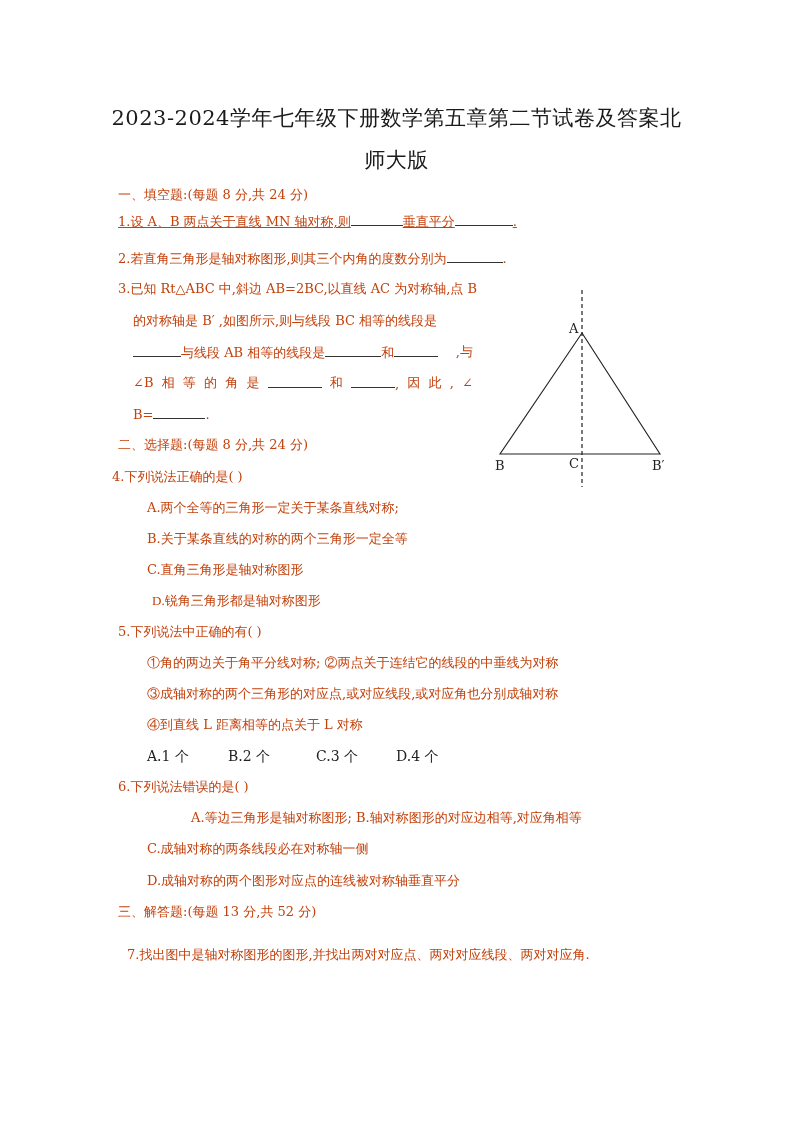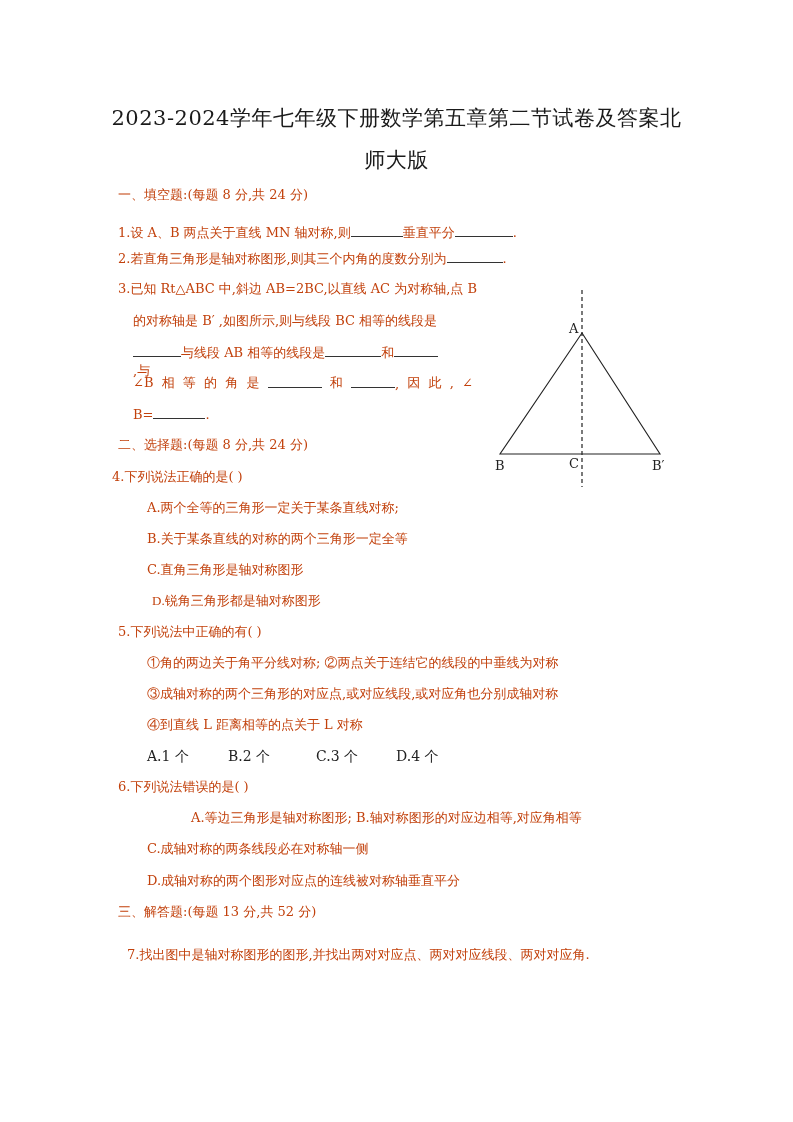--- a/index.html
+++ b/index.html
@@ -14,32 +14,32 @@
   svg text { font-family: "DejaVu Serif", "Liberation Serif", serif; font-size: 13px; fill: #222; }
 </style>
 </head>
 <body>
 
 <div class="title" style="top:104px;">2023-2024学年七年级下册数学第五章第二节试卷及答案北</div>
 <div class="title" style="top:146px;">师大版</div>
 
 <div class="line" style="left:118px; top:186px;">一、填空题:(每题 8 分,共 24 分)</div>
 
-<div class="line" style="left:118px; top:223px;">
+<div class="line" style="left:118px; top:212px;text-decoration:underline;">
   <span>1.设 A、B 两点关于直线 MN 轴对称,则</span><span class="blank" style="width:52px;"></span><span>垂直平分</span><span class="blank" style="width:58px;"></span><span>.</span>
 </div>
 
 <div class="line" style="left:118px; top:249px;">
   <span>2.若直角三角形是轴对称图形,则其三个内角的度数分别为</span><span class="blank" style="width:56px;"></span><span>.</span>
 </div>
 
 <div class="line" style="left:118px; top:280px;">3.已知 Rt△ABC 中,斜边 AB=2BC,以直线 AC 为对称轴,点 B</div>
 <div class="line" style="left:133px; top:312px;">的对称轴是 B′ ,如图所示,则与线段 BC 相等的线段是</div>
 
-<div class="line just" style="left:133px; top:343px; width:340px;flex-direction:column;">
+<div class="line just" style="left:133px; top:343px; width:340px;">
   <span><span class="blank" style="width:48px;"></span><span>与线段 AB 相等的线段是</span><span class="blank" style="width:56px;"></span><span>和</span><span class="blank" style="width:44px;"></span></span>
     <span>,与</span>
 </div>
 
 <div class="line just" style="left:133px; top:374px; width:340px;">
   <span>∠B</span>
   <span>相</span>
   <span>等</span>
   <span>的</span>
   <span>角</span>

